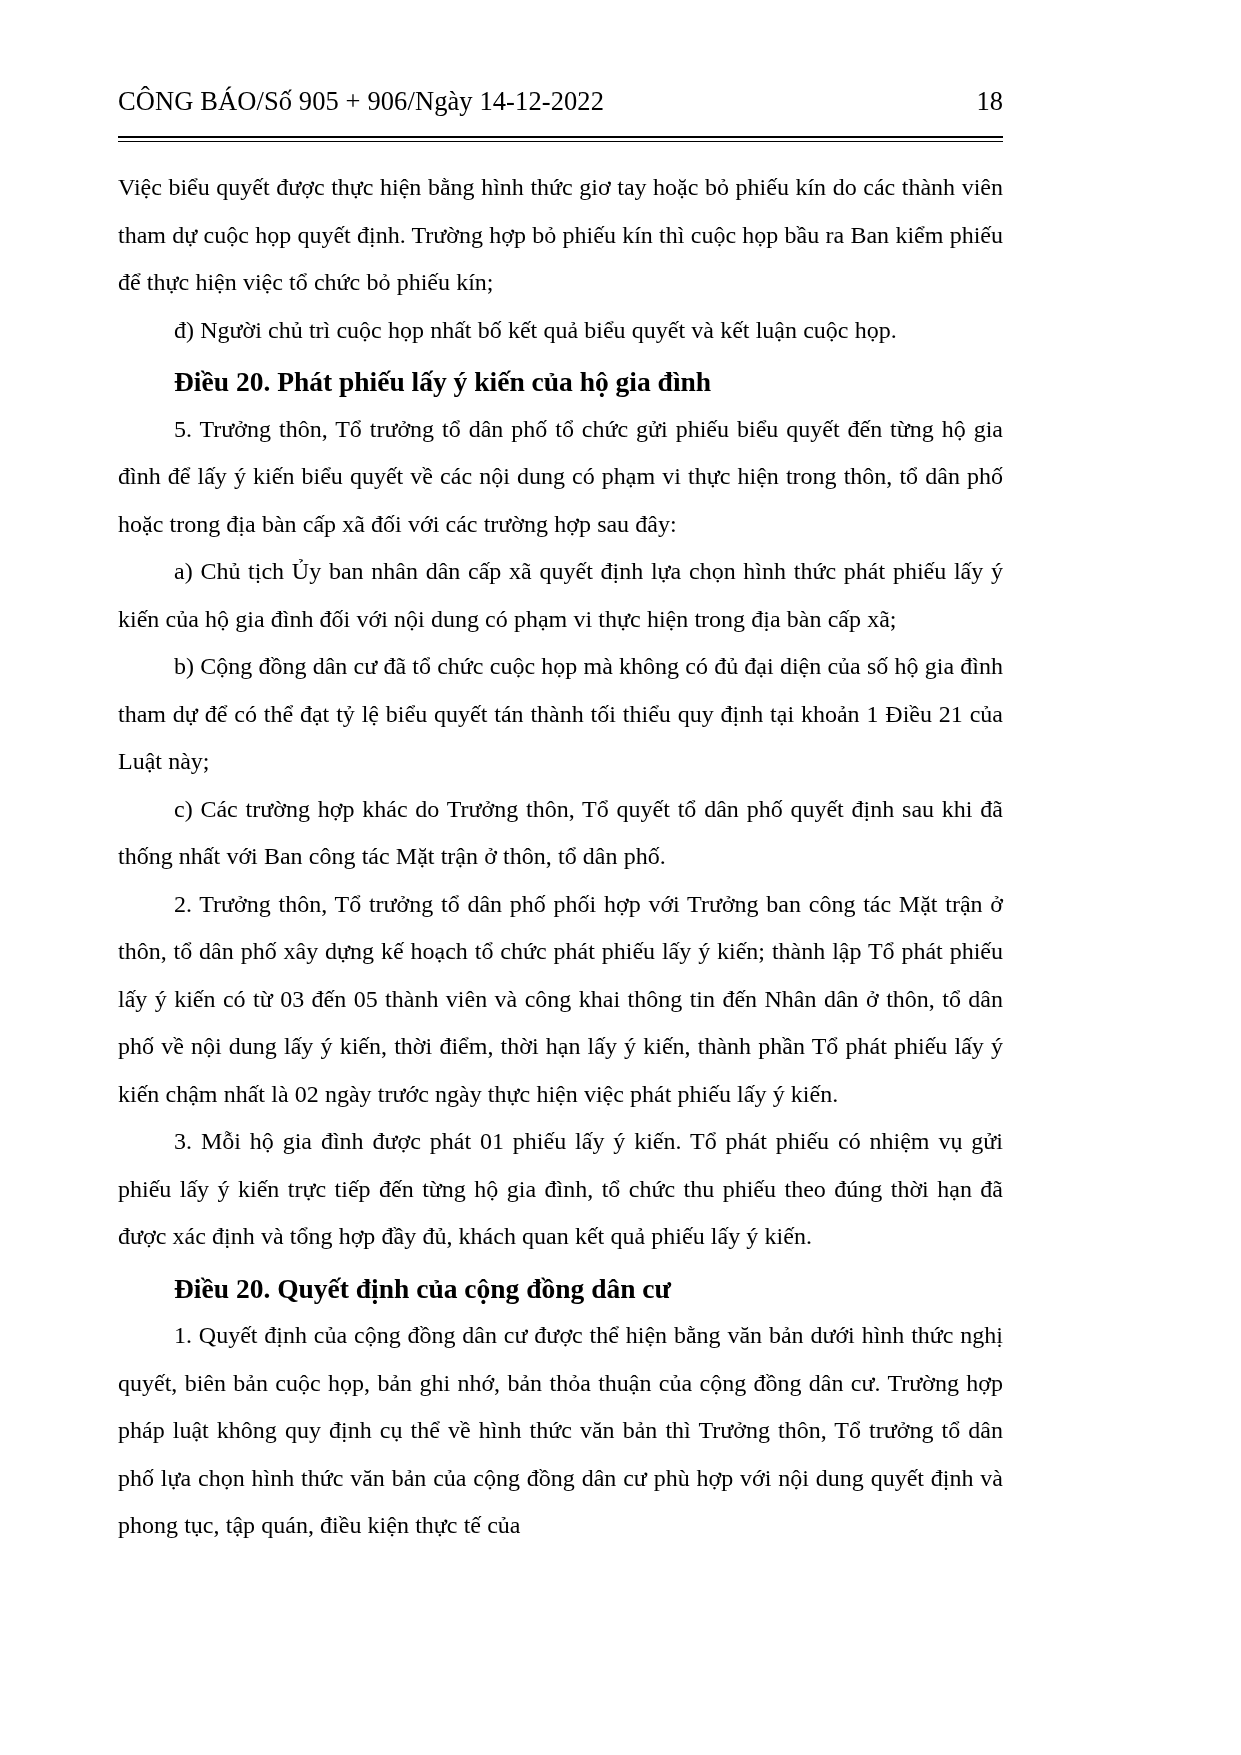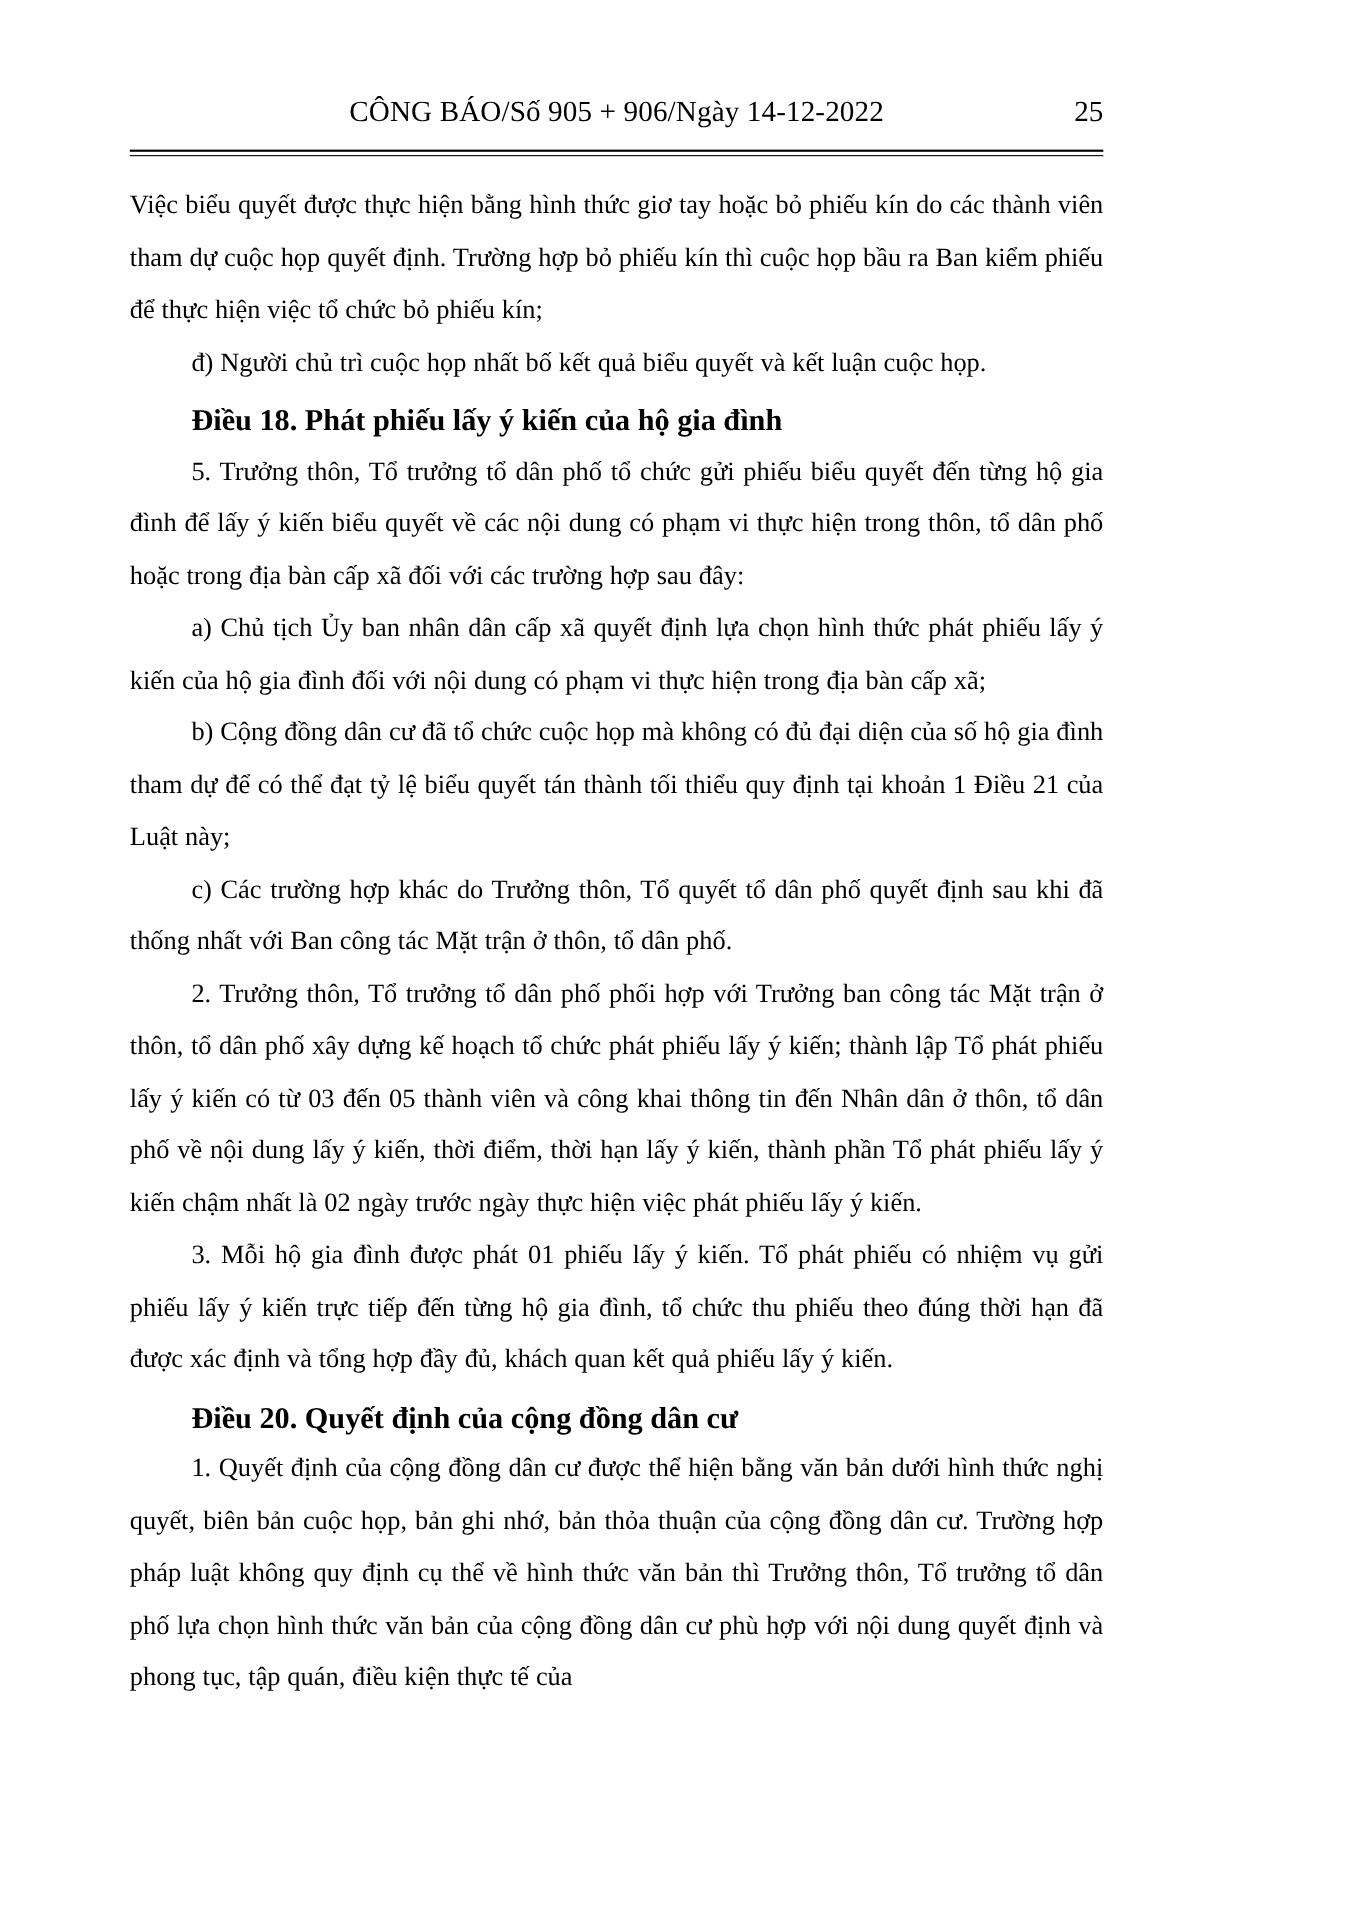--- a/index.html
+++ b/index.html
@@ -28,21 +28,21 @@
   
   .runhead {
     position: relative;
     height: 44px;
   }
   .runhead-title {
     position: absolute;
     left: 0;
     right: 0;
     top: 0;
-    text-align: center;
+    text-align: left;
     font-size: 26.5px;
     letter-spacing: 0.1px;
     white-space: nowrap;
   }
   .runhead-pageno {
     position: absolute;
     right: 0;
     top: 0;
     font-size: 26.5px;
   }
@@ -80,29 +80,29 @@
   .gap { height: 4px; }
 </style>
 </head>
 <body>
 
 <div class="page">
   <div class="content">
 
     <div class="runhead">
       <div class="runhead-title">CÔNG BÁO/Số 905 + 906/Ngày 14-12-2022</div>
-      <div class="runhead-pageno">25</div>
+      <div class="runhead-pageno">18</div>
     </div>
     <div class="rule"></div>
 
     <div class="body">
         <p class="para">Việc biểu quyết được thực hiện bằng hình thức giơ tay hoặc bỏ phiếu kín do các thành viên tham dự cuộc họp quyết định. Trường hợp bỏ phiếu kín thì cuộc họp bầu ra Ban kiểm phiếu để thực hiện việc tổ chức bỏ phiếu kín;</p>
         <p class="para indent">đ) Người chủ trì cuộc họp nhất bố kết quả biểu quyết và kết luận cuộc họp.</p>
         <div class="gap"></div>
-        <p class="heading">Điều 18. Phát phiếu lấy ý kiến của hộ gia đình</p>
+        <p class="heading">Điều 20. Phát phiếu lấy ý kiến của hộ gia đình</p>
         <p class="para indent">5. Trưởng thôn, Tổ trưởng tổ dân phố tổ chức gửi phiếu biểu quyết đến từng hộ gia đình để lấy ý kiến biểu quyết về các nội dung có phạm vi thực hiện trong thôn, tổ dân phố hoặc trong địa bàn cấp xã đối với các trường hợp sau đây:</p>
         <p class="para indent">a) Chủ tịch Ủy ban nhân dân cấp xã quyết định lựa chọn hình thức phát phiếu lấy ý kiến của hộ gia đình đối với nội dung có phạm vi thực hiện trong địa bàn cấp xã;</p>
         <p class="para indent">b) Cộng đồng dân cư đã tổ chức cuộc họp mà không có đủ đại diện của số hộ gia đình tham dự để có thể đạt tỷ lệ biểu quyết tán thành tối thiểu quy định tại khoản 1 Điều 21 của Luật này;</p>
         <p class="para indent">c) Các trường hợp khác do Trưởng thôn, Tổ quyết tổ dân phố quyết định sau khi đã thống nhất với Ban công tác Mặt trận ở thôn, tổ dân phố.</p>
         <p class="para indent">2. Trưởng thôn, Tổ trưởng tổ dân phố phối hợp với Trưởng ban công tác Mặt trận ở thôn, tổ dân phố xây dựng kế hoạch tổ chức phát phiếu lấy ý kiến; thành lập Tổ phát phiếu lấy ý kiến có từ 03 đến 05 thành viên và công khai thông tin đến Nhân dân ở thôn, tổ dân phố về nội dung lấy ý kiến, thời điểm, thời hạn lấy ý kiến, thành phần Tổ phát phiếu lấy ý kiến chậm nhất là 02 ngày trước ngày thực hiện việc phát phiếu lấy ý kiến.</p>
         <p class="para indent">3. Mỗi hộ gia đình được phát 01 phiếu lấy ý kiến. Tổ phát phiếu có nhiệm vụ gửi phiếu lấy ý kiến trực tiếp đến từng hộ gia đình, tổ chức thu phiếu theo đúng thời hạn đã được xác định và tổng hợp đầy đủ, khách quan kết quả phiếu lấy ý kiến.</p>
         <div class="gap"></div>
         <p class="heading">Điều 20. Quyết định của cộng đồng dân cư</p>
         <p class="para indent">1. Quyết định của cộng đồng dân cư được thể hiện bằng văn bản dưới hình thức nghị quyết, biên bản cuộc họp, bản ghi nhớ, bản thỏa thuận của cộng đồng dân cư. Trường hợp pháp luật không quy định cụ thể về hình thức văn bản thì Trưởng thôn, Tổ trưởng tổ dân phố lựa chọn hình thức văn bản của cộng đồng dân cư phù hợp với nội dung quyết định và phong tục, tập quán, điều kiện thực tế của</p>
       </div>

